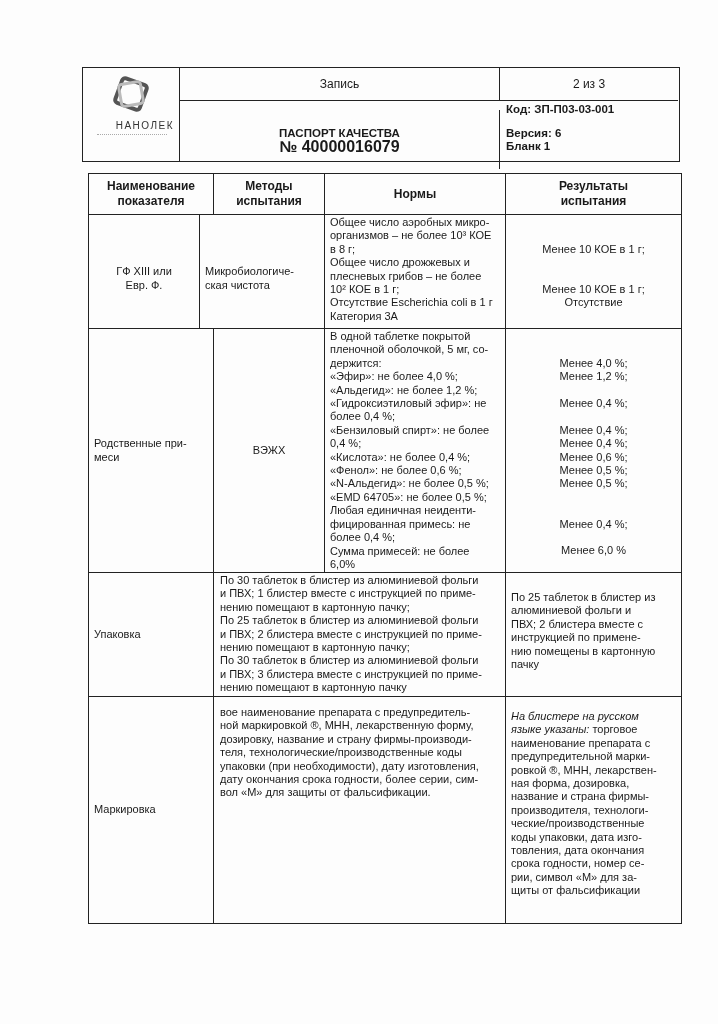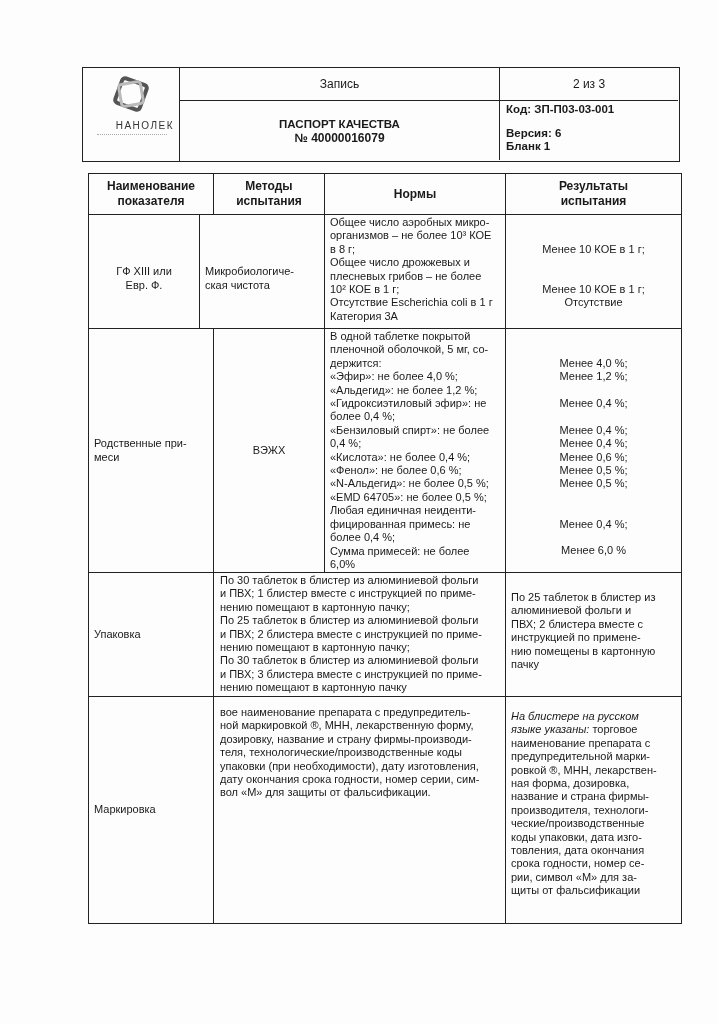--- a/index.html
+++ b/index.html
@@ -8,21 +8,21 @@
   .page { position: absolute; left: 0; top: 0; width: 718px; height: 1024px; background: #fdfdfd; }
 
   
   .hdr { position: absolute; left: 82px; top: 67px; width: 598px; height: 95px;
          border: 1.5px solid #222; box-sizing: border-box; }
   .hdr .logo-cell { position: absolute; left: 0; top: 0; width: 97px; height: 100%;
          border-right: 1.5px solid #222; box-sizing: border-box; }
   .hdr .mid-cell-top { position: absolute; left: 97px; top: 0; width: 320px; height: 33px;
          border-right: 1.5px solid #222; border-bottom: 1.5px solid #222; box-sizing: border-box;
          display:flex; align-items:center; justify-content:center; font-size: 12px; }
-  .hdr .mid-cell-bot { position: absolute; left: 97px; top: 33px; width: 320px; height: 59px;
+  .hdr .mid-cell-bot { position: absolute; left: 97px; top: 42px; width: 320px; height: 59px;
          border-right: 1.5px solid #222; box-sizing: border-box;
          display:flex; flex-direction:column; align-items:center; justify-content:center;
          font-size: 11.5px; font-weight: bold; line-height: 14px; }
   .hdr .right-top { position: absolute; left: 417px; top: 0; width: 178px; height: 33px;
          border-bottom: 1.5px solid #222; box-sizing: border-box;
          display:flex; align-items:center; justify-content:center; font-size: 12px; }
   .hdr .right-bot { position: absolute; left: 417px; top: 33px; width: 178px; height: 59px;
          padding: 2px 6px; box-sizing: border-box; font-size: 11.5px; font-weight: bold; line-height: 13px; }
   .hdr .right-bot .ver { margin-top: 11px; }
   .logo-mark { position: absolute; left: 28px; top: 6px; width: 40px; height: 40px; }
@@ -68,21 +68,21 @@
         <g transform="rotate(-10 20 20)">
           <rect x="9" y="9" width="22" height="22" rx="3" fill="none" stroke="#bbb" stroke-width="3"></rect>
         </g>
       </svg>
       <div class="logo-text">НАНОЛЕК</div>
       <div class="logo-sub"></div>
     </div>
     <div class="mid-cell-top">Запись</div>
     <div class="mid-cell-bot">
       <span>ПАСПОРТ КАЧЕСТВА</span>
-      <span style="font-size:12px;">№ 40000016079</span>
+      <span style="font-size:16px;">№ 40000016079</span>
     </div>
     <div class="right-top">2 из 3</div>
     <div class="right-bot">
       <div>Код: ЗП-П03-03-001</div>
       <div class="ver">Версия: 6</div>
       <div>Бланк 1</div>
     </div>
   </div>
 
   <div class="tbl">
@@ -224,21 +224,21 @@
     <div class="row" style="height:226px;">
       <div class="cell c1 vcenter pad">
         <span>Маркировка</span>
       </div>
       <div class="cell c23 pad just" style="padding-top:9px; padding-left:6px; padding-right:6px;">
         <span class="ln">вое наименование препарата с предупредитель-</span>
         <span class="ln">ной маркировкой ®, МНН, лекарственную форму,</span>
         <span class="ln">дозировку, название и страну фирмы-производи-</span>
         <span class="ln">теля, технологические/производственные коды</span>
         <span class="ln">упаковки (при необходимости), дату изготовления,</span>
-        <span class="ln">дату окончания срока годности, номер серии, сим-</span>
+        <span class="ln">дату окончания срока годности, более серии, сим-</span>
         <span class="ln">вол «М» для защиты от фальсификации.</span>
       </div>
       <div class="cell c4 pad just" style="padding-top:13px;">
         <span class="ln it">На блистере на русском</span>
         <span class="ln"><span class="it">языке указаны:</span><span> торговое</span></span>
         <span class="ln">наименование препарата с</span>
         <span class="ln">предупредительной марки-</span>
         <span class="ln">ровкой ®, МНН, лекарствен-</span>
         <span class="ln">ная форма, дозировка,</span>
         <span class="ln">название и страна фирмы-</span>

